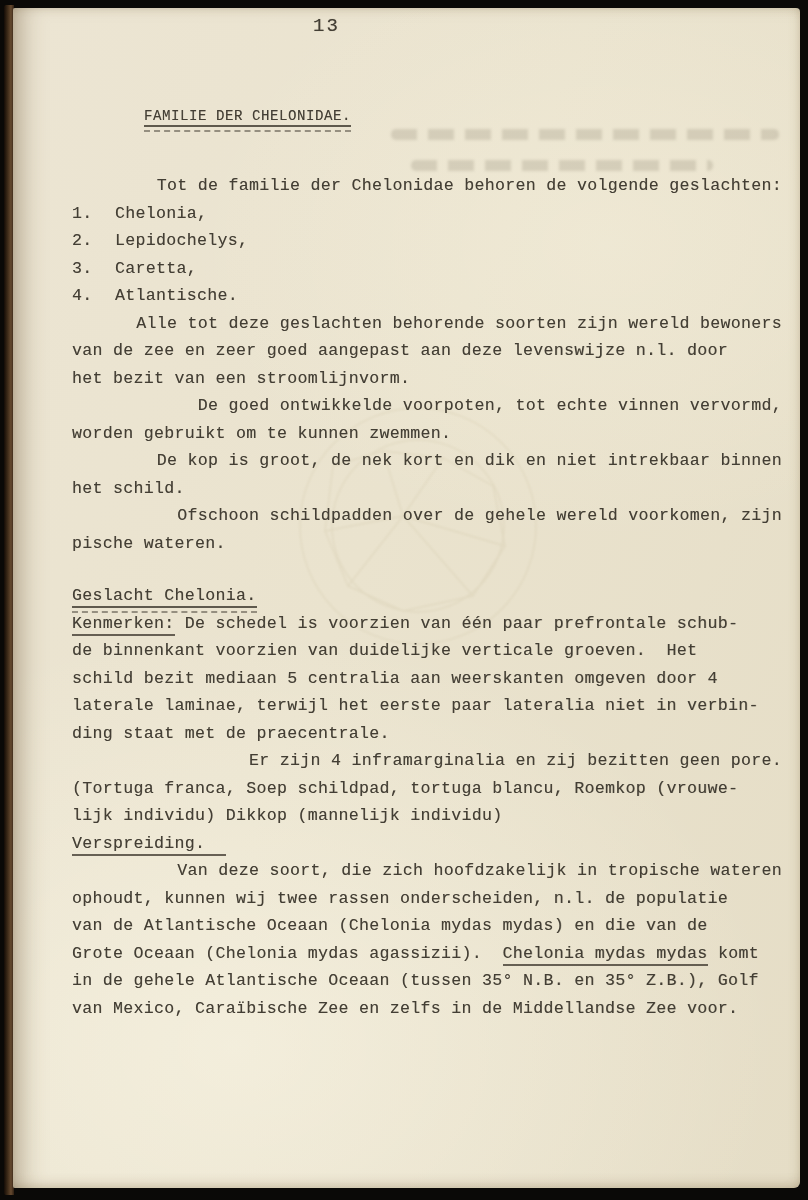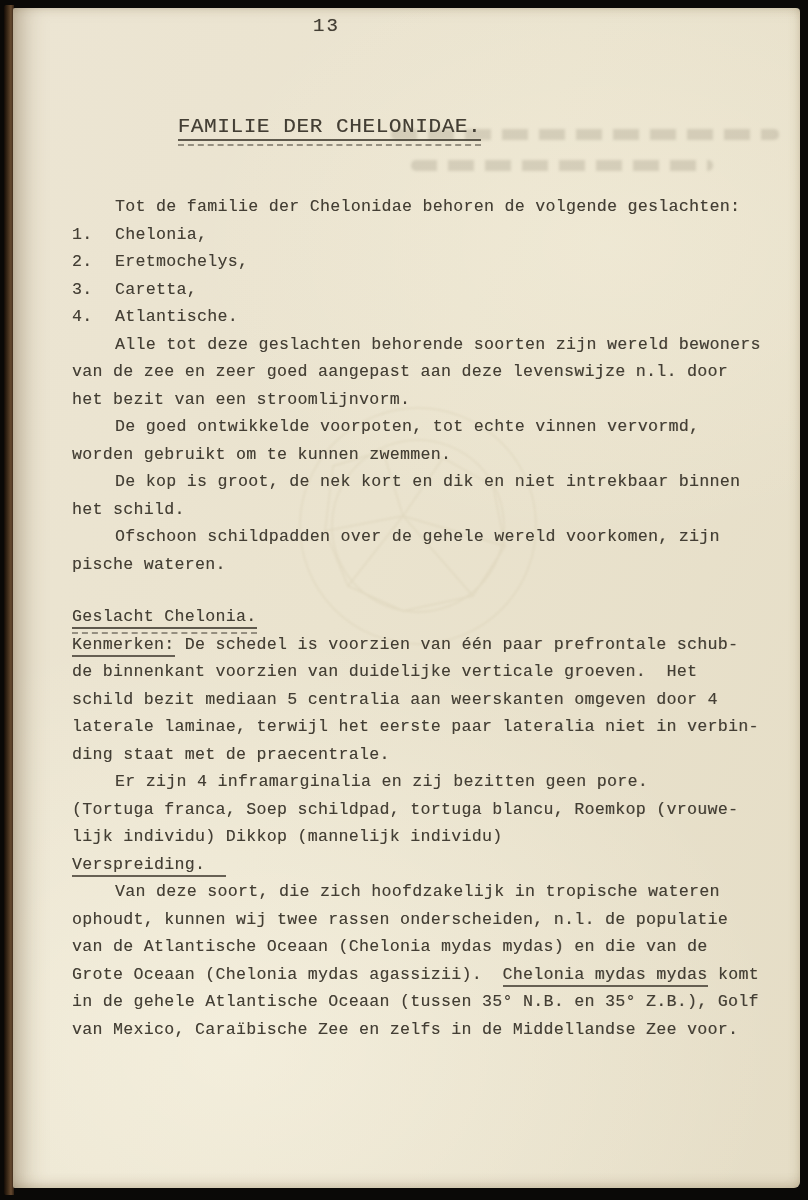--- a/index.html
+++ b/index.html
@@ -39,24 +39,24 @@
   }
   .ghost.g1 { left:378px; top:121px; width:388px; }
   .ghost.g2 { left:398px; top:152px; width:302px; }
   .pagenum {
     position:absolute; left:300px; top:7px;
     font-size:19px; letter-spacing:2px; color:#433e34;
     text-shadow:0 0 0.7px rgba(67,62,52,0.6);
   }
   .doc { position:absolute; left:59px; top:84px; width:710px; color:#433e34;
     text-shadow:0.3px 0.3px 0.6px rgba(67,62,52,0.45); }
-  .h1 { font-size:21px; letter-spacing:0.6px; margin-bottom:24px; white-space:pre; }
+  .h1 { font-size:14px; letter-spacing:0.6px; margin-bottom:24px; white-space:pre; }
   .line { white-space:pre; font-size:16.5px; letter-spacing:0.35px;
     line-height:27.5px; height:27.5px; }
-  .line.indent { padding-left:43px; }
+  .line.indent { padding-left:43px;text-align:right; }
   .line.gap { height:25px; }
   .num { display:inline-block; width:43px; }
   .u { border-bottom:2px solid rgba(64,58,47,0.78); padding-bottom:1px; }
   .uu { display:inline-block; border-bottom:2px dashed rgba(64,58,47,0.50); padding-bottom:3px; line-height:normal; }
   .uu > span { display:inline-block; border-bottom:2px solid rgba(64,58,47,0.82); padding-bottom:1px; }
 </style>
 </head>
 <body>
 
 <div class="scene">
@@ -78,21 +78,21 @@
 
     <div class="pagenum">13</div>
 
     <div class="doc">
       <div class="h1">
         <span class="uu"><span>FAMILIE DER CHELONIDAE.</span></span>
       </div>
       <div id="body-lines">
           <div class="line indent"><span>Tot de familie der Chelonidae behoren de volgende geslachten:</span></div>
           <div class="line "><span class="num">1.</span><span>Chelonia,</span></div>
-          <div class="line "><span class="num">2.</span><span>Eretmochelys,</span></div>
+          <div class="line "><span class="num">2.</span><span>Lepidochelys,</span></div>
           <div class="line "><span class="num">3.</span><span>Caretta,</span></div>
           <div class="line "><span class="num">4.</span><span>Atlantische.</span></div>
           <div class="line indent"><span>Alle tot deze geslachten behorende soorten zijn wereld bewoners</span></div>
           <div class="line "><span>van de zee en zeer goed aangepast aan deze levenswijze n.l. door</span></div>
           <div class="line "><span>het bezit van een stroomlijnvorm.</span></div>
           <div class="line indent"><span>De goed ontwikkelde voorpoten, tot echte vinnen vervormd,</span></div>
           <div class="line "><span>worden gebruikt om te kunnen zwemmen.</span></div>
           <div class="line indent"><span>De kop is groot, de nek kort en dik en niet intrekbaar binnen</span></div>
           <div class="line "><span>het schild.</span></div>
           <div class="line indent"><span>Ofschoon schildpadden over de gehele wereld voorkomen, zijn</span></div>

